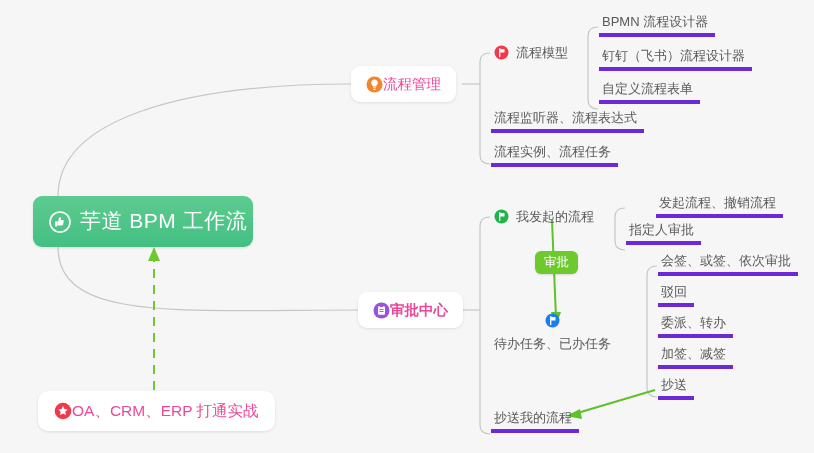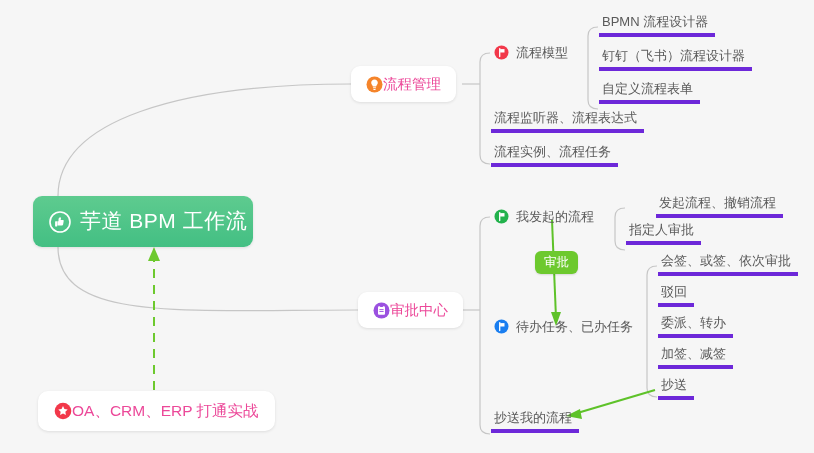--- a/index.html
+++ b/index.html
@@ -169,21 +169,21 @@
     <span>自定义流程表单</span>
   </div>
 
   <div class="node ul" style="left:491px;top:106px;">
     <span>流程监听器、流程表达式</span>
   </div>
   <div class="node ul" style="left:491px;top:140px;">
     <span>流程实例、流程任务</span>
   </div>
 
-  <div class="node card" style="left:358px;top:292px;">
+  <div class="node card" style="left:358px;top:292px;font-weight:bold;">
     <span class="ico">
       <svg width="17" height="17" viewBox="0 0 17 17">
         <circle cx="8.5" cy="8.5" r="8" fill="#9b51e0"></circle>
         <rect x="5" y="4.2" width="7" height="8.6" rx="1.1" fill="#ffffff"></rect>
         <rect x="6.9" y="3.2" width="3.2" height="1.9" rx=".8" fill="#9b51e0"></rect>
         <rect x="6.4" y="7.2" width="4.2" height=".9" fill="#9b51e0"></rect>
         <rect x="6.4" y="9.1" width="4.2" height=".9" fill="#9b51e0"></rect>
       </svg>
     </span>
     <span>审批中心</span>
@@ -200,21 +200,21 @@
     <span>我发起的流程</span>
   </div>
 
   <div class="node ul" style="left:626px;top:191px;margin-left:30px;">
     <span>发起流程、撤销流程</span>
   </div>
   <div class="node ul" style="left:626px;top:218px;">
     <span>指定人审批</span>
   </div>
 
-  <div class="node ul noline" style="left:491px;top:313px;">
+  <div class="node ul noline" style="left:491px;top:313px;flex-direction:column;">
     <span class="ico">
       <svg width="15" height="15" viewBox="0 0 15 15">
         <circle cx="7.5" cy="7.5" r="7" fill="#1a7ef0"></circle>
         <path d="M5.7 3.6v8" stroke="#ffffff" stroke-width="1.3" stroke-linecap="round"></path>
         <path d="M6.1 4.1h4.4v3.4H6.1z" fill="#ffffff"></path>
       </svg>
     </span>
     <span>待办任务、已办任务</span>
   </div>
 

